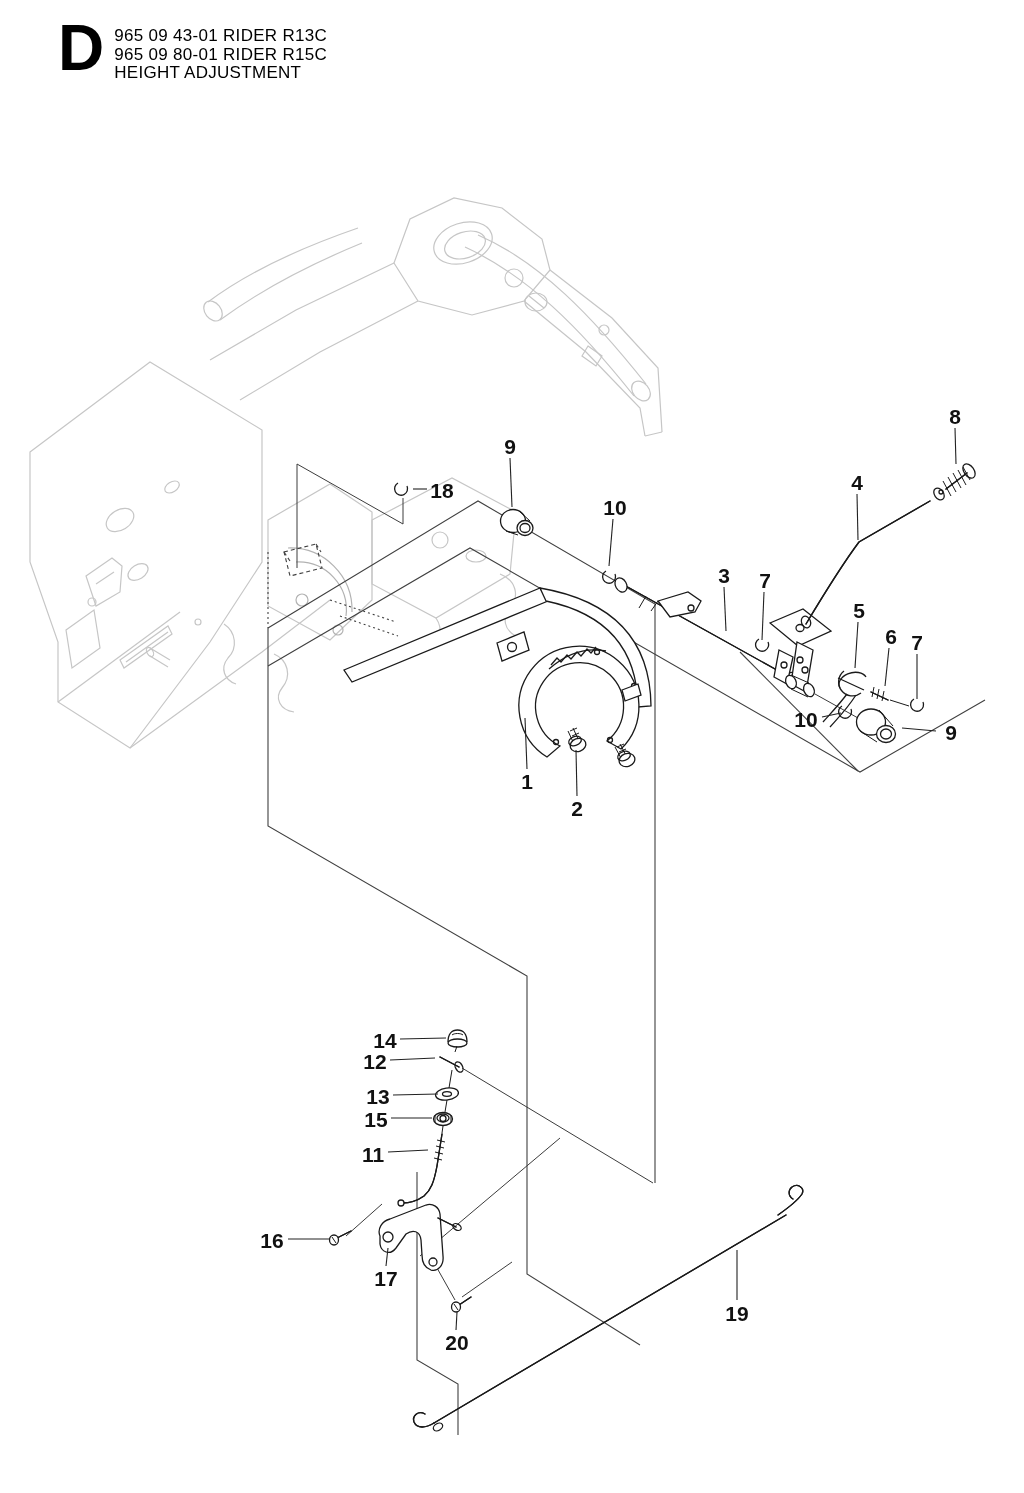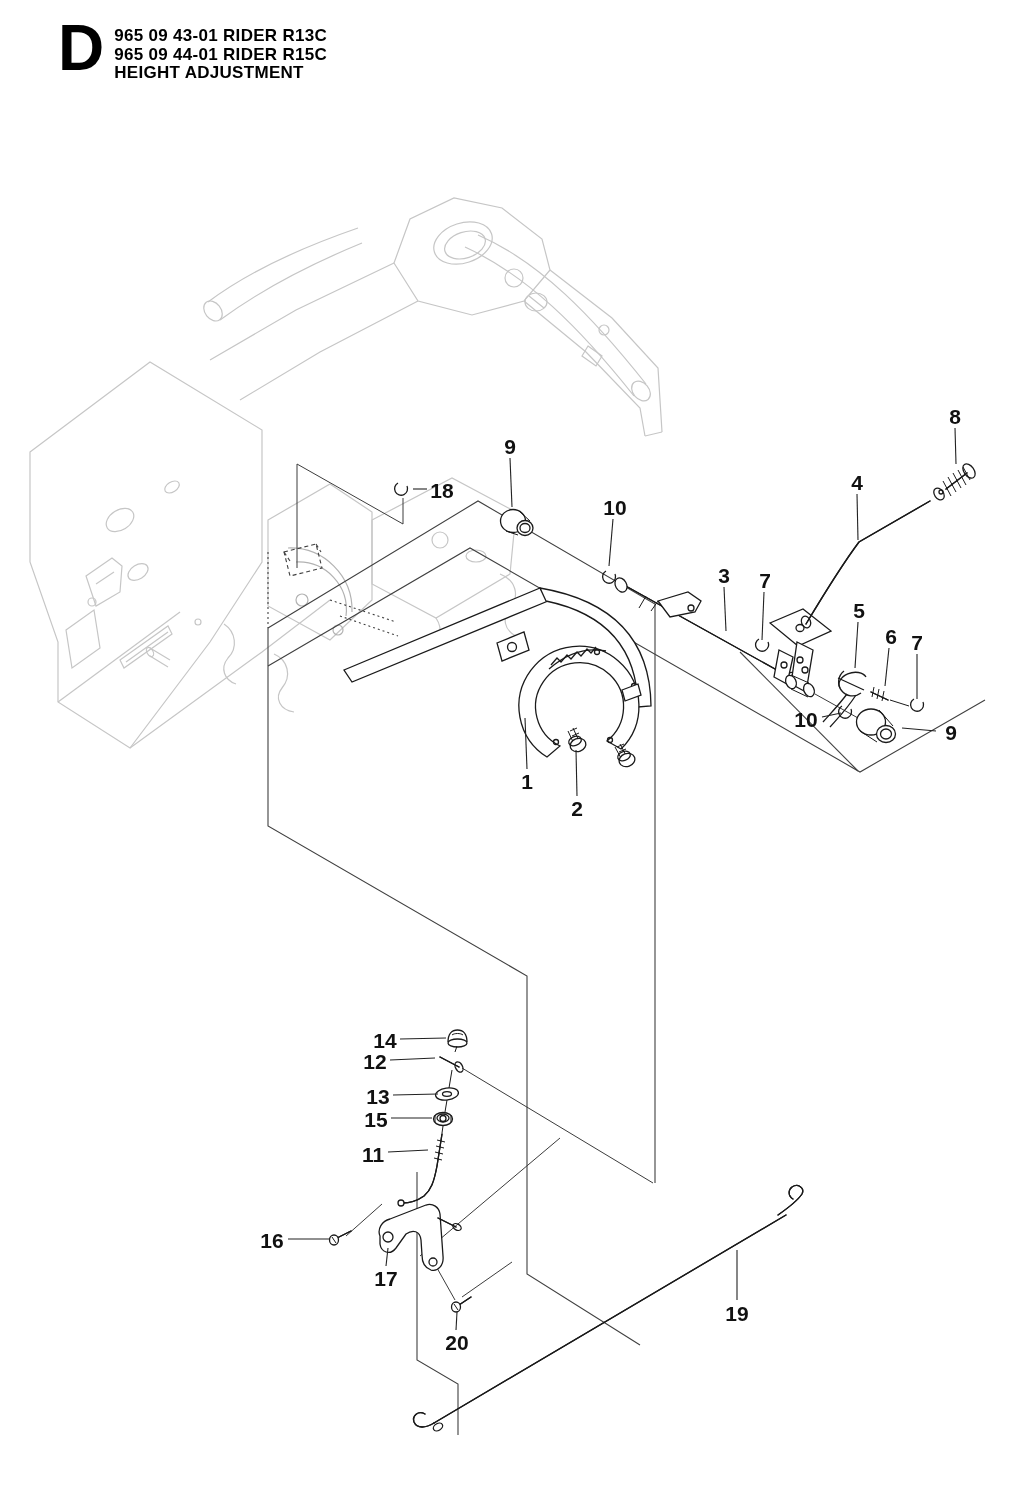--- a/index.html
+++ b/index.html
@@ -4,21 +4,21 @@
 <style>
   :root{
     --ink:#1a1a1a; --frame:#c6c6c6; --ref:#404040; --callout:#111111; --bg:#ffffff;
   }
   html,body{margin:0;padding:0;background:var(--bg);}
   #page{position:relative;width:1024px;height:1493px;background:var(--bg);overflow:hidden;
         font-family:"Liberation Sans", sans-serif;}
   #title-block{position:absolute;left:58px;top:22px;display:flex;gap:12px;align-items:flex-start;}
   .section-letter{font-size:64px;line-height:0.82;font-weight:700;color:#000;letter-spacing:-2px;}
   .title-lines{padding-top:5px;}
-  .title-lines div{font-size:17px;line-height:18.5px;color:#000;letter-spacing:0.3px;font-weight:700;}
+  .title-lines div{font-size:17px;line-height:18.5px;color:#000;letter-spacing:0.3px;font-weight:400;}
   svg{position:absolute;inset:0;}
   .frame-sketch path,.frame-sketch ellipse,.frame-sketch circle{stroke:var(--frame);fill:none;stroke-width:1.2;}
   .frame-mid path,.frame-mid circle{stroke:#b2b2b2;fill:none;stroke-width:1.2;}
   .ref path{stroke:var(--ref);fill:none;stroke-width:1.1;}
   .ptr path{stroke:#3c3c3c;fill:none;stroke-width:1;}
   .dotted{stroke-dasharray:2 3;}
   .dashed{stroke-dasharray:4 3;}
   .p path,.p ellipse,.p circle{stroke:var(--ink);stroke-width:1.3;fill:none;}
   .p .f{fill:#fff;}
   .tube-o{stroke:var(--ink);fill:none;stroke-linecap:round;}
@@ -29,21 +29,21 @@
 </style>
 </head>
 <body>
 
 <div id="page">
 
   <header id="title-block">
     <div class="section-letter">D</div>
     <div class="title-lines">
       <div>965 09 43-01 RIDER R13C</div>
-      <div>965 09 44-01 RIDER R15C</div>
+      <div>965 09 80-01 RIDER R15C</div>
       <div>HEIGHT ADJUSTMENT</div>
     </div>
   </header>
 
   <svg width="1024" height="1493" viewBox="0 0 1024 1493">
 
     <g class="frame-sketch">
 
       <path d="M208,302 C248,272 300,248 358,228"></path>
       <path d="M220,320 C258,292 306,266 362,243"></path>

